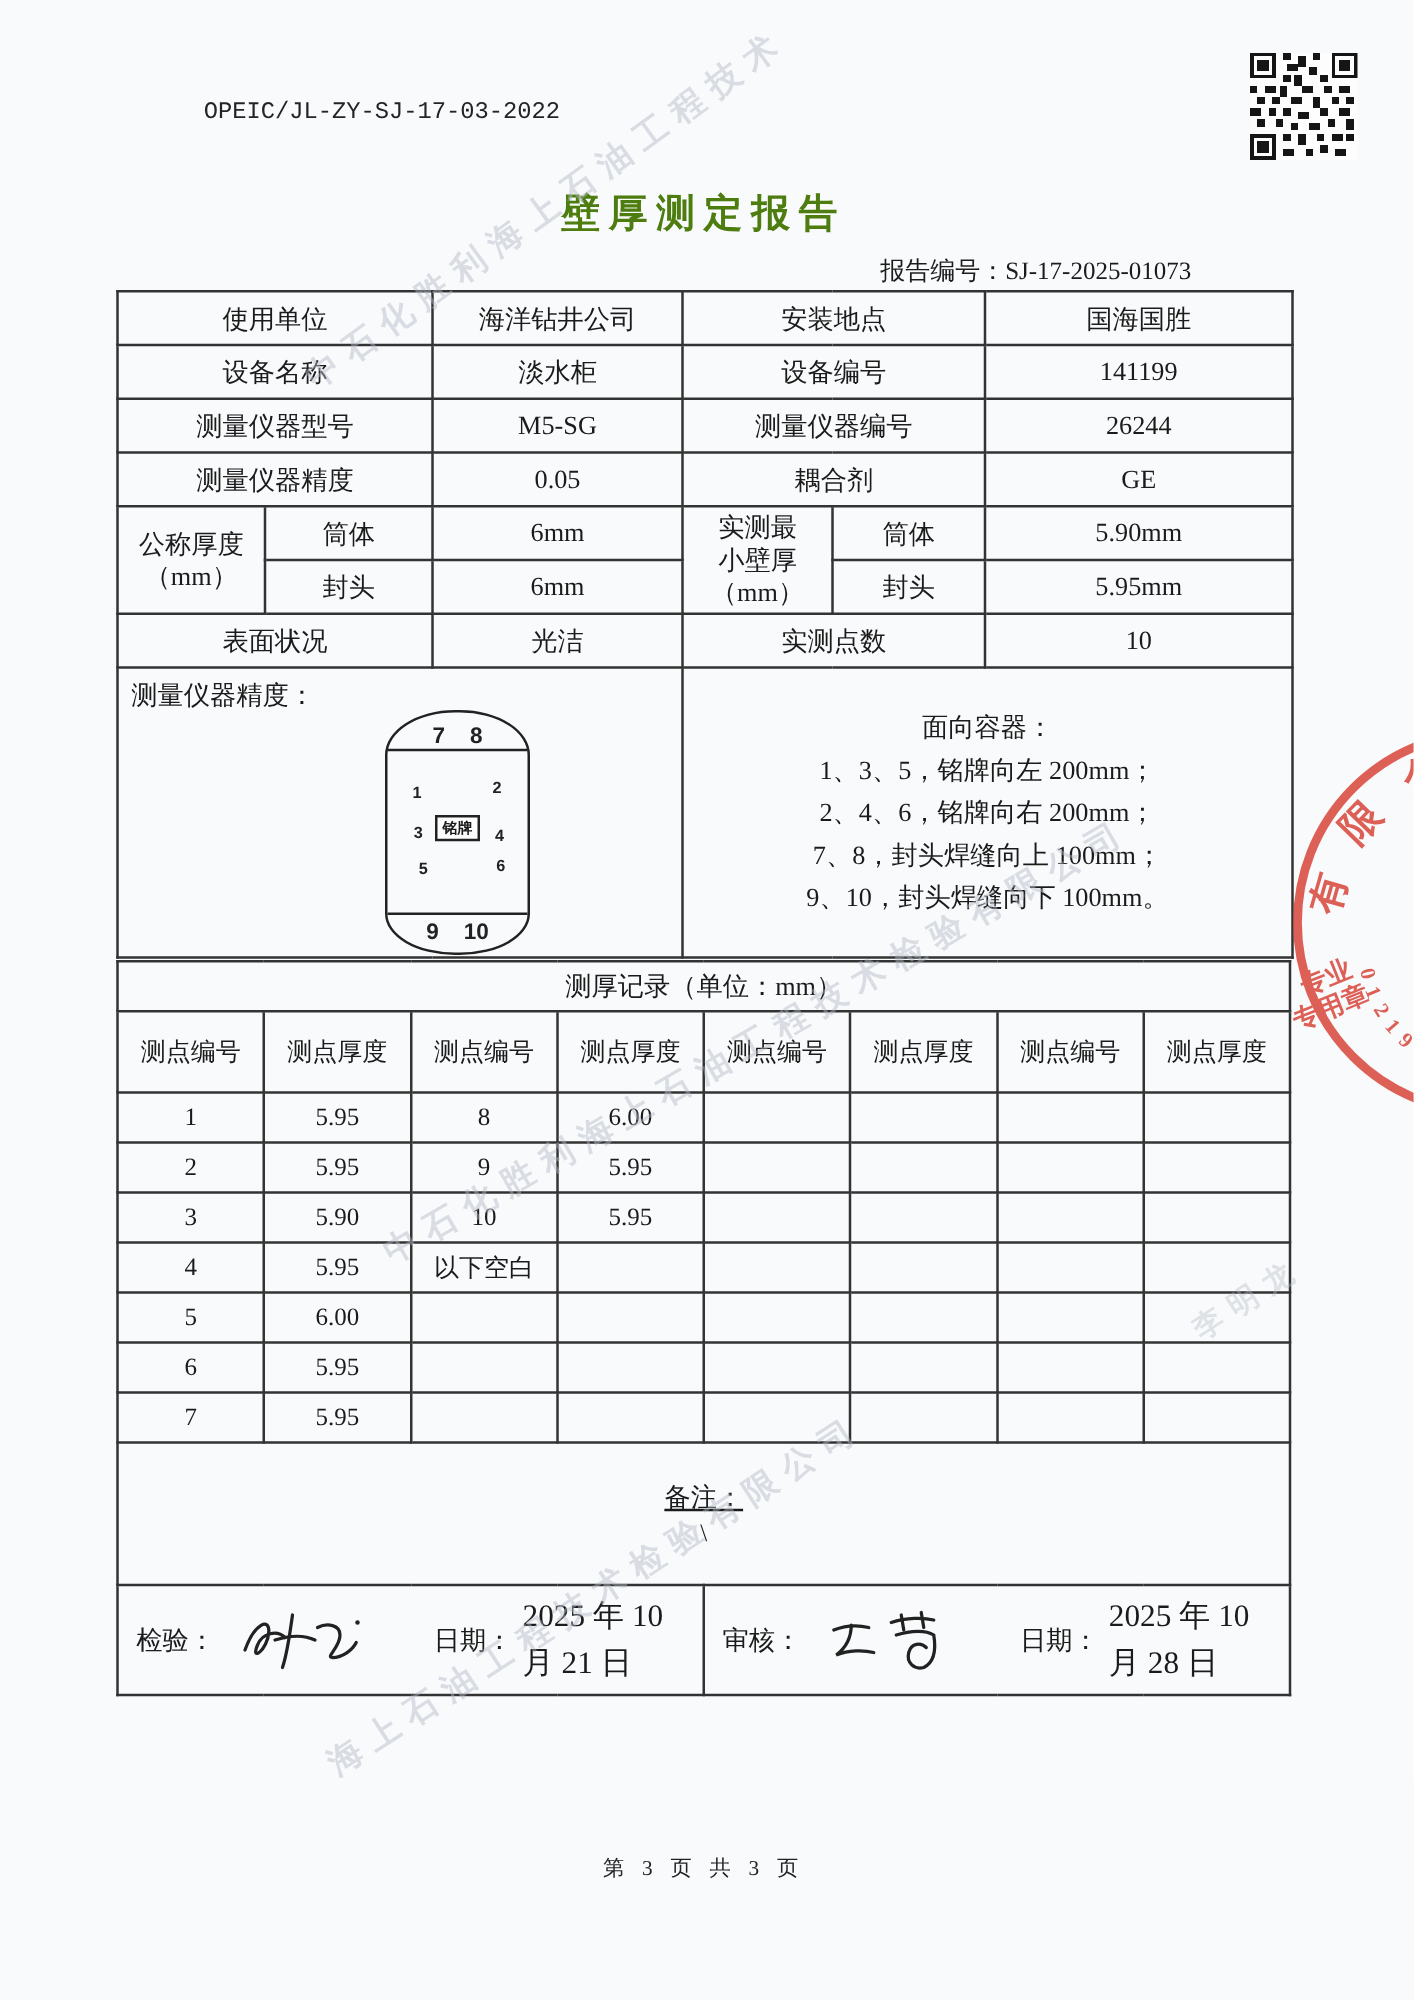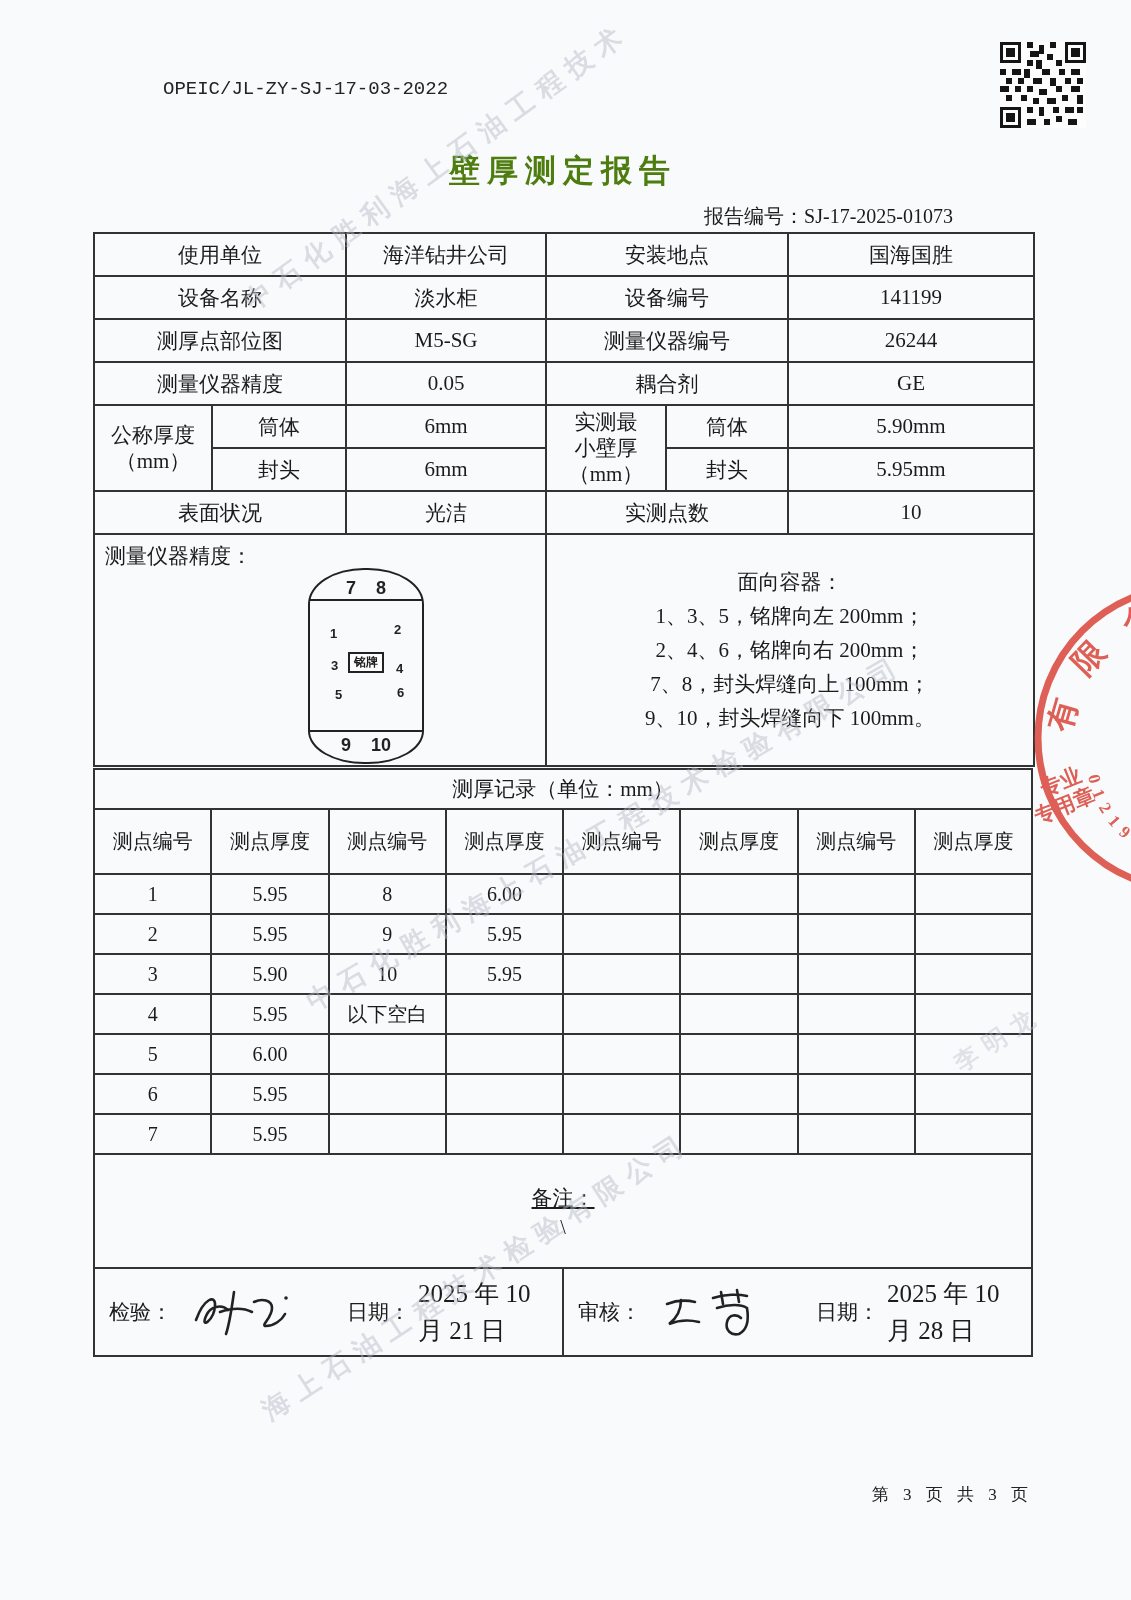--- a/index.html
+++ b/index.html
@@ -38,21 +38,21 @@
   .remarks-cell{text-align:left;vertical-align:top;padding:6px 12px;}
   .remarks-label{font-size:21px;text-decoration:underline;}
   .remarks-value{font-size:20px;margin-top:4px;}
   .tbl2 tr.sign-row{height:88px;}
   .sign-cell{padding:0;}
   .sign-flex{display:flex;align-items:center;padding:0 10px 0 14px;}
   .sign-label{font-size:21px;white-space:nowrap;}
   .sig-svg{margin:0 6px 0 10px;flex:none;}
   .date-label{margin-left:auto;font-size:21px;white-space:nowrap;}
   .date-box{width:128px;margin:0 6px 0 8px;font-size:25px;line-height:1.5;text-align:left;}
-  .footer{position:absolute;left:93px;width:940px;top:1483px;text-align:right;font-size:17px;
+  .footer{position:absolute;left:93px;width:940px;top:1483px;text-align:center;font-size:17px;
           letter-spacing:5px;color:#222;}
   .wm{position:absolute;color:#b4bcc8;opacity:0.45;font-size:27px;letter-spacing:9px;white-space:nowrap;
       transform-origin:left top;pointer-events:none;z-index:6;font-weight:bold;}
   .wm-top{left:237px;top:290px;transform:rotate(-36deg);}
   .wm-mid{left:300px;top:988px;transform:rotate(-30deg);}
   .wm-bottom{left:255px;top:1398px;transform:rotate(-33deg);}
   .wm-name{left:948px;top:1052px;transform:rotate(-33deg);font-size:24px;opacity:0.38;}
   .stamp{position:absolute;left:1008px;top:528px;z-index:8;opacity:0.85;pointer-events:none;}
 </style>
 </head>
@@ -144,21 +144,21 @@
       <td colspan="2">安装地点</td>
       <td>国海国胜</td>
     </tr>
     <tr>
       <td colspan="2">设备名称</td>
       <td>淡水柜</td>
       <td colspan="2">设备编号</td>
       <td>141199</td>
     </tr>
     <tr>
-      <td colspan="2">测厚点部位图</td>
+      <td colspan="2">测量仪器型号</td>
       <td>M5-SG</td>
       <td colspan="2">测量仪器编号</td>
       <td>26244</td>
     </tr>
     <tr>
       <td colspan="2">测量仪器精度</td>
       <td>0.05</td>
       <td colspan="2">耦合剂</td>
       <td>GE</td>
     </tr>

